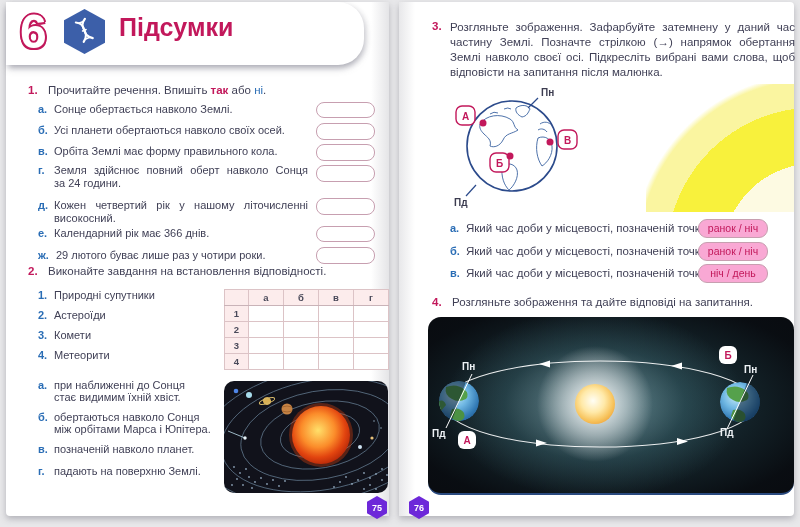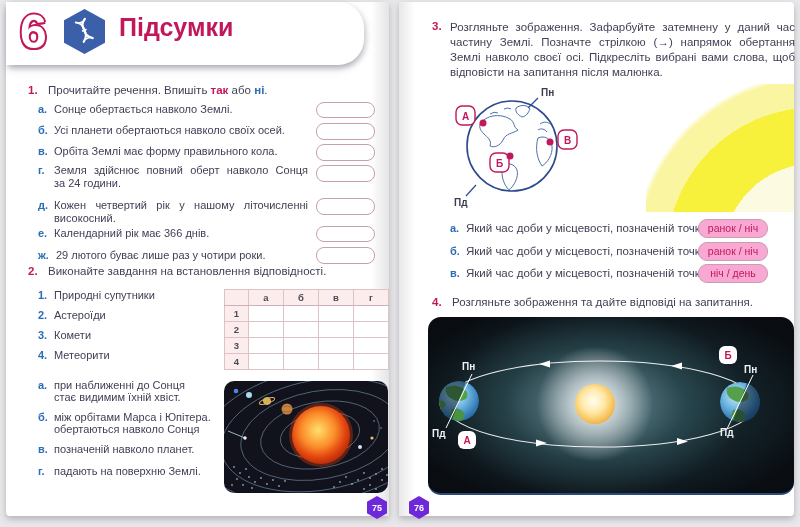--- a/index.html
+++ b/index.html
@@ -22,21 +22,21 @@
     display:flex;align-items:center;justify-content:center;}
   .page-title{position:absolute;left:119px;top:13px;font-size:25px;font-weight:bold;color:#c2185b;}
   .ex-num{color:#c2185b;font-weight:bold;font-size:11.5px;width:16px;flex:none;}
   .ex-head{position:absolute;display:flex;gap:4px;font-size:11.5px;color:#3f3f55;}
   .row{position:absolute;display:flex;gap:2px;}
   .letter{color:#2a6db5;font-weight:bold;font-size:11px;width:14px;flex:none;}
   .t{color:#3f3f55;font-size:11px;line-height:12.5px;}
   .w254{width:254px;}
   .just{text-align:justify;text-align-last:justify;}
   .bold-red{color:#c2185b;font-weight:bold;}
-  .bold-blue{color:#2a6db5;font-weight:bold;}
+  .bold-blue{color:#2a6db5;font-weight:normal;}
   .ans-box{position:absolute;left:316px;width:57px;height:14.5px;border:1.4px solid #c79fb0;
     border-radius:8px;background:#fff;}
   table.match{position:absolute;left:224px;top:289px;border-collapse:collapse;}
   table.match th,table.match td{border:1px solid #dcc3c6;height:15px;padding:0;
     font-size:9.5px;color:#4a4a5a;text-align:center;font-weight:bold;}
   table.match th{background:#fcecec;}
   table.match td{background:#fff;width:34px;}
   table.match .c0{width:23px;}
   table.match{border:1.5px solid #6e93b8;}
   table.match thead th{border-bottom:1px solid #c9b3b8;}
@@ -187,21 +187,21 @@
       </tr>
   </tbody>
 </table>
 
 <div class="row" style="left:38px;top:378.5px;">
   <span class="letter">а.</span>
   <span class="t"><span style="display:block">при наближенні до Сонця</span><span>стає видимим їхній хвіст.</span></span>
 </div>
 <div class="row" style="left:38px;top:410.5px;">
   <span class="letter">б.</span>
-  <span class="t"><span>між орбітами Марса і Юпітера.</span><span style="display:block">обертаються навколо Сонця</span></span>
+  <span class="t"><span style="display:block">обертаються навколо Сонця</span><span>між орбітами Марса і Юпітера.</span></span>
 </div>
 <div class="row" style="left:38px;top:442.5px;">
   <span class="letter">в.</span>
   <span class="t">позначеній навколо планет.</span>
 </div>
 <div class="row" style="left:38px;top:464.5px;">
   <span class="letter">г.</span>
   <span class="t">падають на поверхню Землі.</span>
 </div>
 

